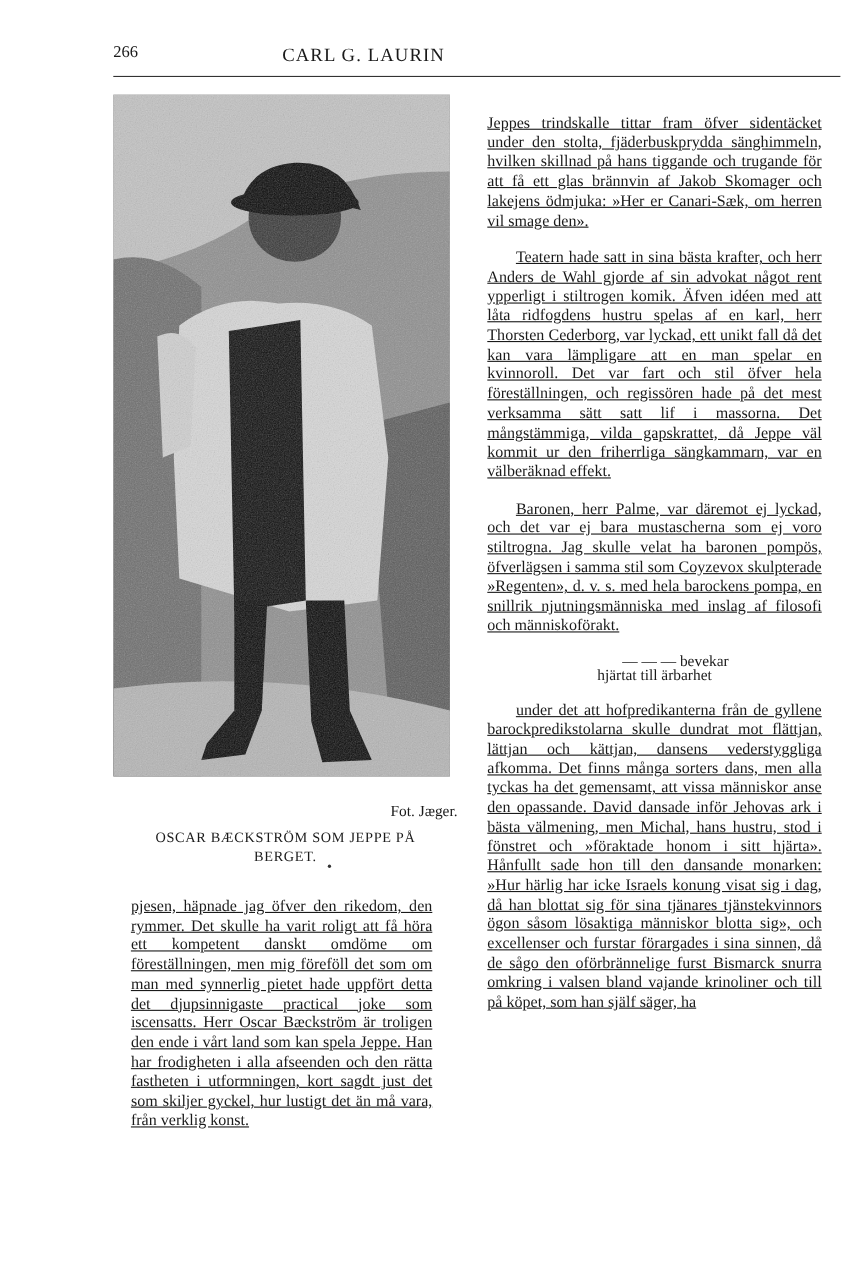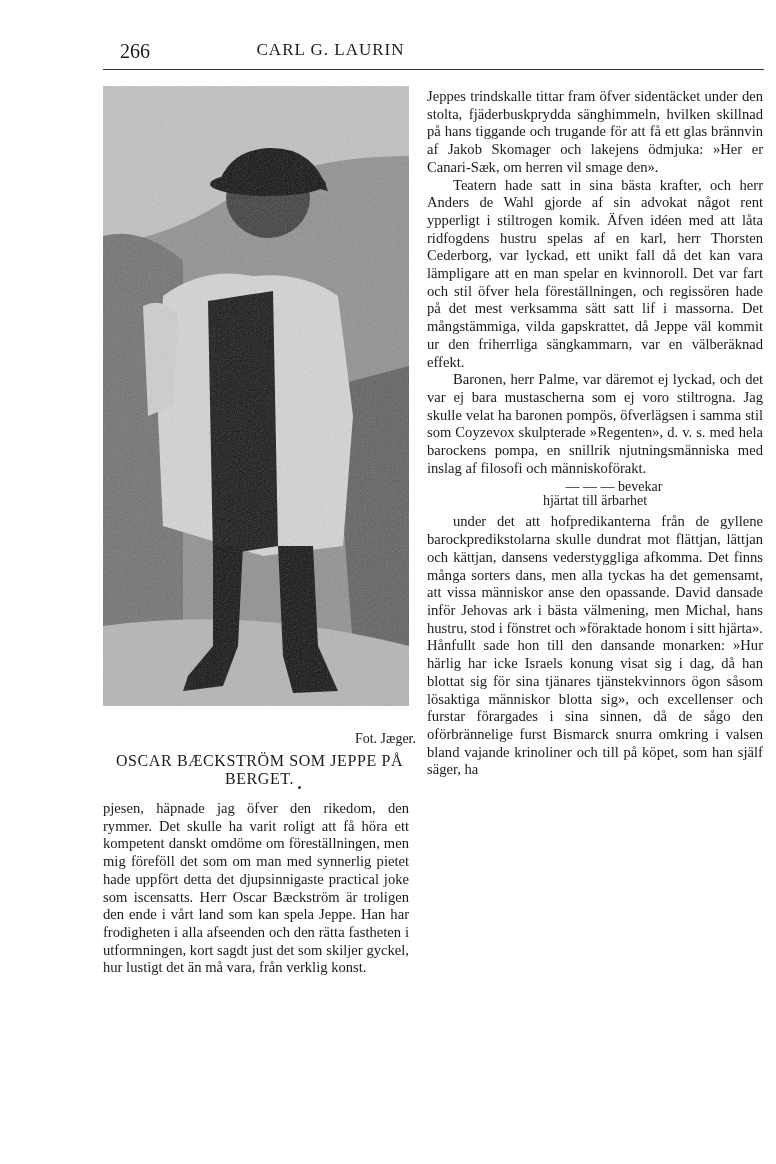--- a/index.html
+++ b/index.html
@@ -1,30 +1,30 @@
 <!DOCTYPE html>
 <html><head>
   <meta charset="utf-8">
   <style>
     html, body { margin: 0; padding: 0; background: #ffffff; }
     body { width: 776px; height: 1164px; position: relative; overflow: hidden;
       font-family: "Liberation Serif", "DejaVu Serif", serif; color: #1a1a1a; }
-    .page-number { position: absolute; left: 120px; top: 40px; font-size: 20px; }
+    .page-number { position: absolute; left: 103px; top: 40px; font-size: 15px; }
     .running-head { position: absolute; left: 0; width: 621px; top: 40px; text-align: center;
       font-size: 17px; letter-spacing: 1px; padding-left: 40px; box-sizing: border-box; }
     .rule { position: absolute; left: 103px; top: 69px; width: 661px; height: 1px; background: #333; }
     .col { position: absolute; font-size: 14.6px; line-height: 17.7px; text-align: justify; }
-    .col p { margin: 0; }
+    .col p { margin: 16px; text-decoration: underline; }
     .col p.indent { text-indent: 26px; }
     .left-col { left: 103px; top: 800px; width: 306px; }
     .right-col { left: 427px; top: 88px; width: 336px; }
     .photo { position: absolute; left: 103px; top: 86px; width: 306px; height: 620px; overflow: hidden; background: #9a9a9a; }
     .credit { position: absolute; left: 103px; width: 313px; top: 731px; text-align: right; font-size: 14px; }
     .caption { position: absolute; left: 103px; width: 313px; top: 752px; text-align: center;
-      font-size: 16px; line-height: 18px; letter-spacing: 0.6px; }
+      font-size: 13px; line-height: 18px; letter-spacing: 0.6px; }
     .caption-dot { position: absolute; left: 298px; top: 786px; width: 3px; height: 3px; background: #333; border-radius: 50%; }
     .verse { text-align: center; font-size: 14px; line-height: 13.5px; margin: 3px 0 6px 0; }
     .verse span { display: block; }
     .verse .l1 { padding-left: 38px; }
   </style>
 </head>
 <body>
 
 <div class="page-number">266</div>
 <div class="running-head">CARL G. LAURIN</div>

